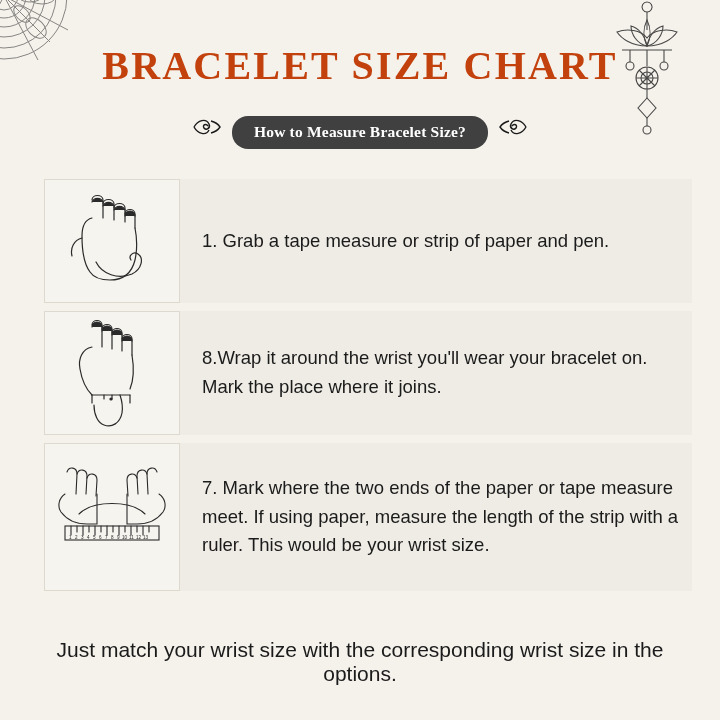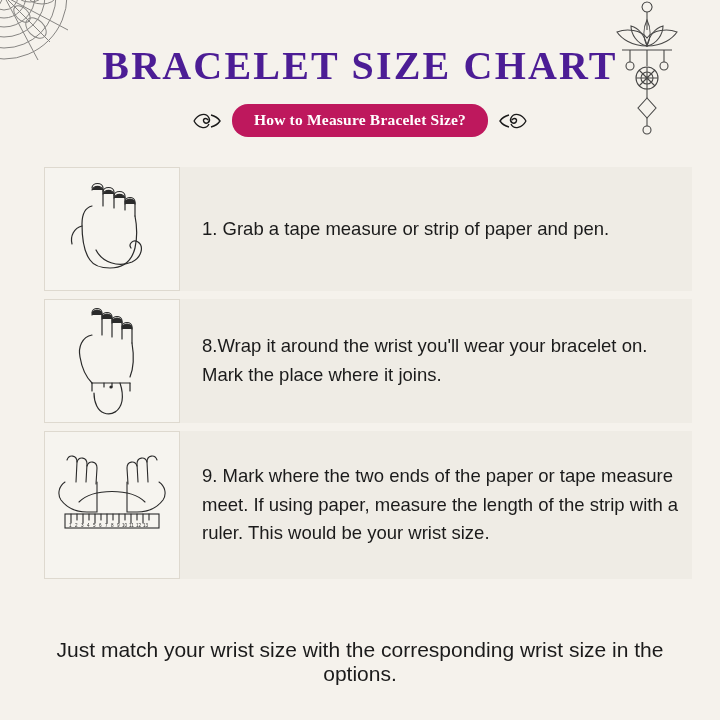--- a/index.html
+++ b/index.html
@@ -41,45 +41,46 @@
     padding-top: 46px;
     text-align: center;
     position: relative;
     z-index: 2;
   }
   .title {
     font-family: "Liberation Serif", serif;
     font-size: 40px;
     letter-spacing: 2.2px;
     font-weight: 700;
-    color: #4c1d95;
+    color: #c2410c;
     margin: 0;
     line-height: 1;
   }
   .subtitle-row {
     display: flex;
     align-items: center;
     justify-content: center;
     gap: 10px;
     margin-top: 18px;
   }
   .flourish {
     width: 30px;
     height: 22px;
   }
   .subtitle-pill {
-    background: #be185d;
+    background: #404040;
     color: #ffffff;
     border-radius: 16px;
     padding: 7px 22px 8px 22px;
     font-family: "Liberation Serif", serif;
     font-size: 15.5px;
     font-weight: 700;
     letter-spacing: 0.2px;
     white-space: nowrap;
+    margin-top: 12px;
   }
 
   
   .steps {
     margin-top: 30px;
     display: flex;
     flex-direction: column;
     gap: 8px;
     position: relative;
     z-index: 2;
@@ -298,18 +299,18 @@
           <text x="56" y="87">7</text>
             <text x="62" y="87">8</text>
             <text x="68" y="87">9</text>
           <text x="73" y="87">10</text>
             <text x="80" y="87">11</text>
             <text x="87" y="87">12</text>
           <text x="94" y="87">13</text>
         </g>
       </svg>
     </div>
-    <div class="step-text">9. Mark where the two ends of the paper or tape measure meet. If using paper, measure the length of the strip with a ruler. This would be your wrist size.</div>
+    <div class="step-text">7. Mark where the two ends of the paper or tape measure meet. If using paper, measure the length of the strip with a ruler. This would be your wrist size.</div>
   </div>
 
 </div>
 
 <div class="footer">Just match your wrist size with the corresponding wrist size in the options.</div>
 
 </body></html>

